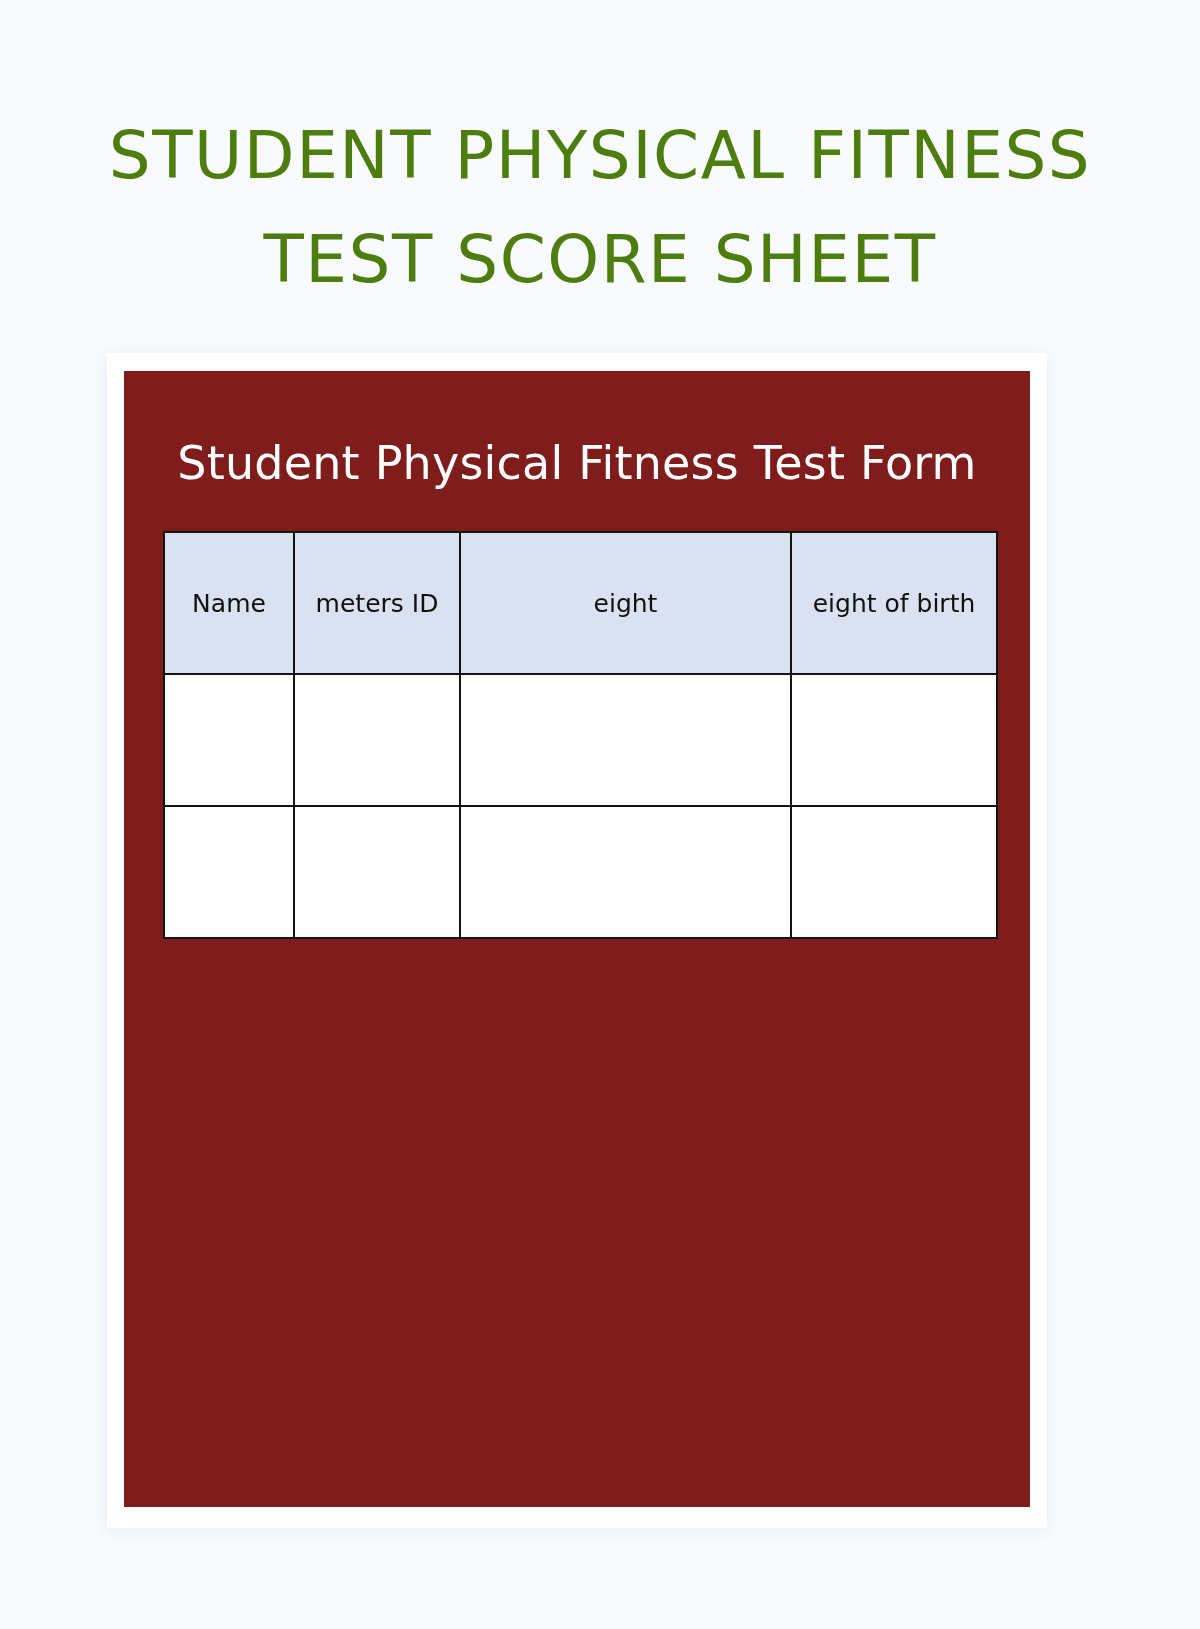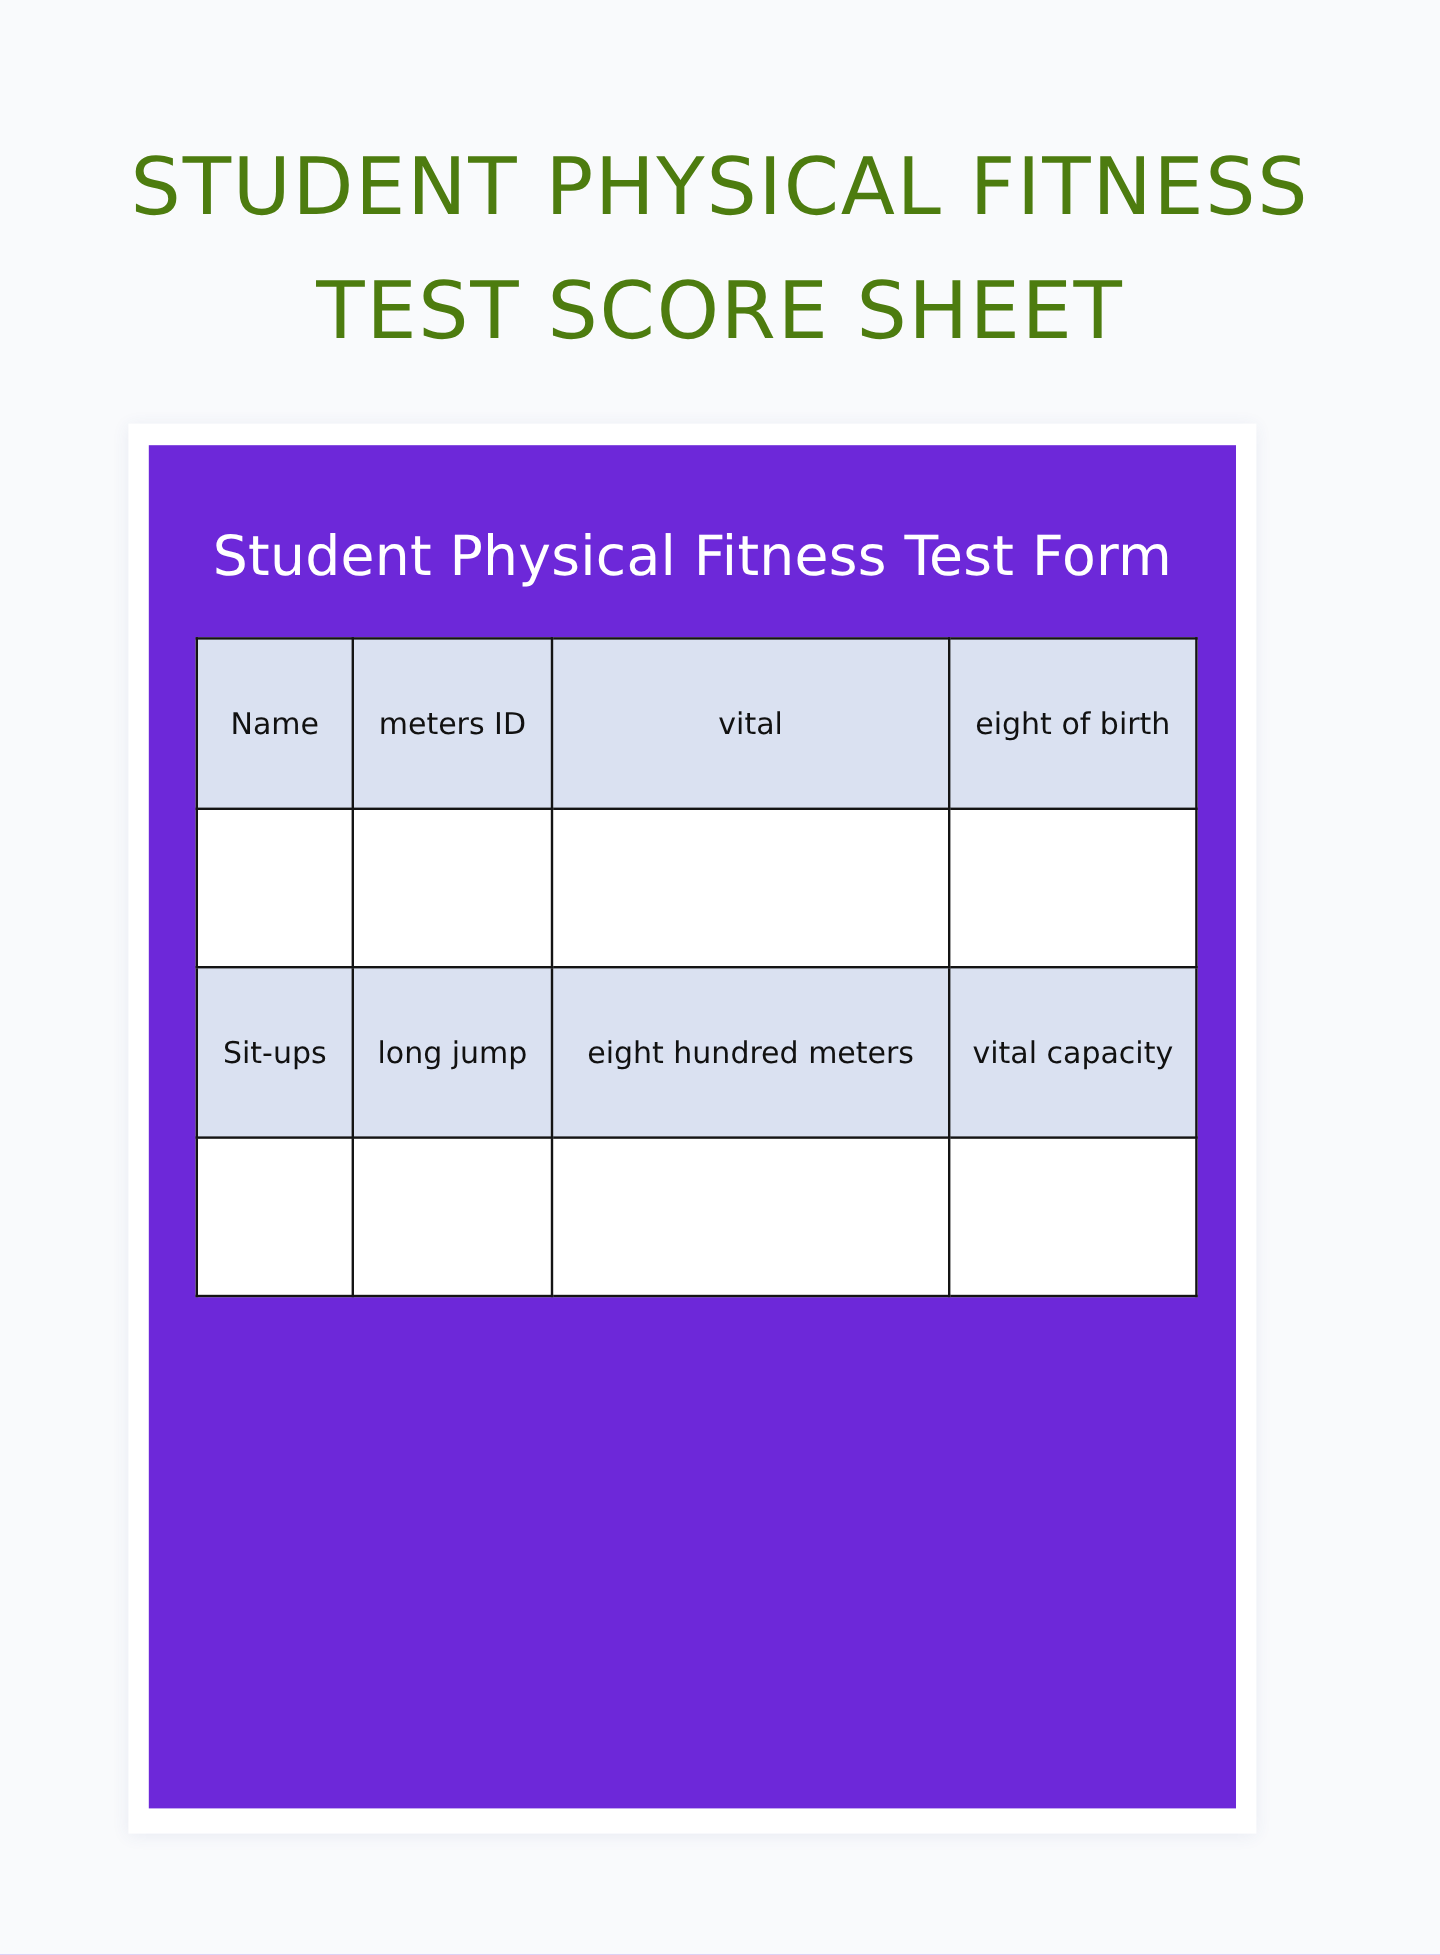--- a/index.html
+++ b/index.html
@@ -45,21 +45,21 @@
     box-shadow: 0 2px 14px rgba(60, 80, 140, 0.09);
   }
 
   
   .navy-panel {
     position: absolute;
     left: 17px;
     top: 18px;
     width: 906px;
     height: 1136px;
-    background: #6d28d9;
+    background: #7f1d1d;
     overflow: hidden;
   }
 
   
   .form-header {
     position: absolute;
     left: 0;
     top: 46px;
     width: 906px;
     height: 92px;
@@ -142,37 +142,31 @@
         <col class="col-1">
         <col class="col-2">
         <col class="col-3">
         <col class="col-4">
       </colgroup>
       <tbody>
 
         <tr class="r-head">
           <td class="label">Name</td>
           <td class="label">meters ID</td>
-          <td class="label">vital</td>
+          <td class="label">eight</td>
           <td class="label">eight of birth</td>
         </tr>
 
         <tr class="r-blank">
           <td class="blank"></td>
           <td class="blank"></td>
           <td class="blank"></td>
           <td class="blank"></td>
         </tr>
 
-        <tr class="r-head">
-          <td class="label">Sit-ups</td>
-          <td class="label">long jump</td>
-          <td class="label">eight hundred meters</td>
-          <td class="label">vital capacity</td>
-        </tr>
 
         <tr class="r-blank">
           <td class="blank"></td>
           <td class="blank"></td>
           <td class="blank"></td>
           <td class="blank"></td>
         </tr>
 
 
       </tbody>

